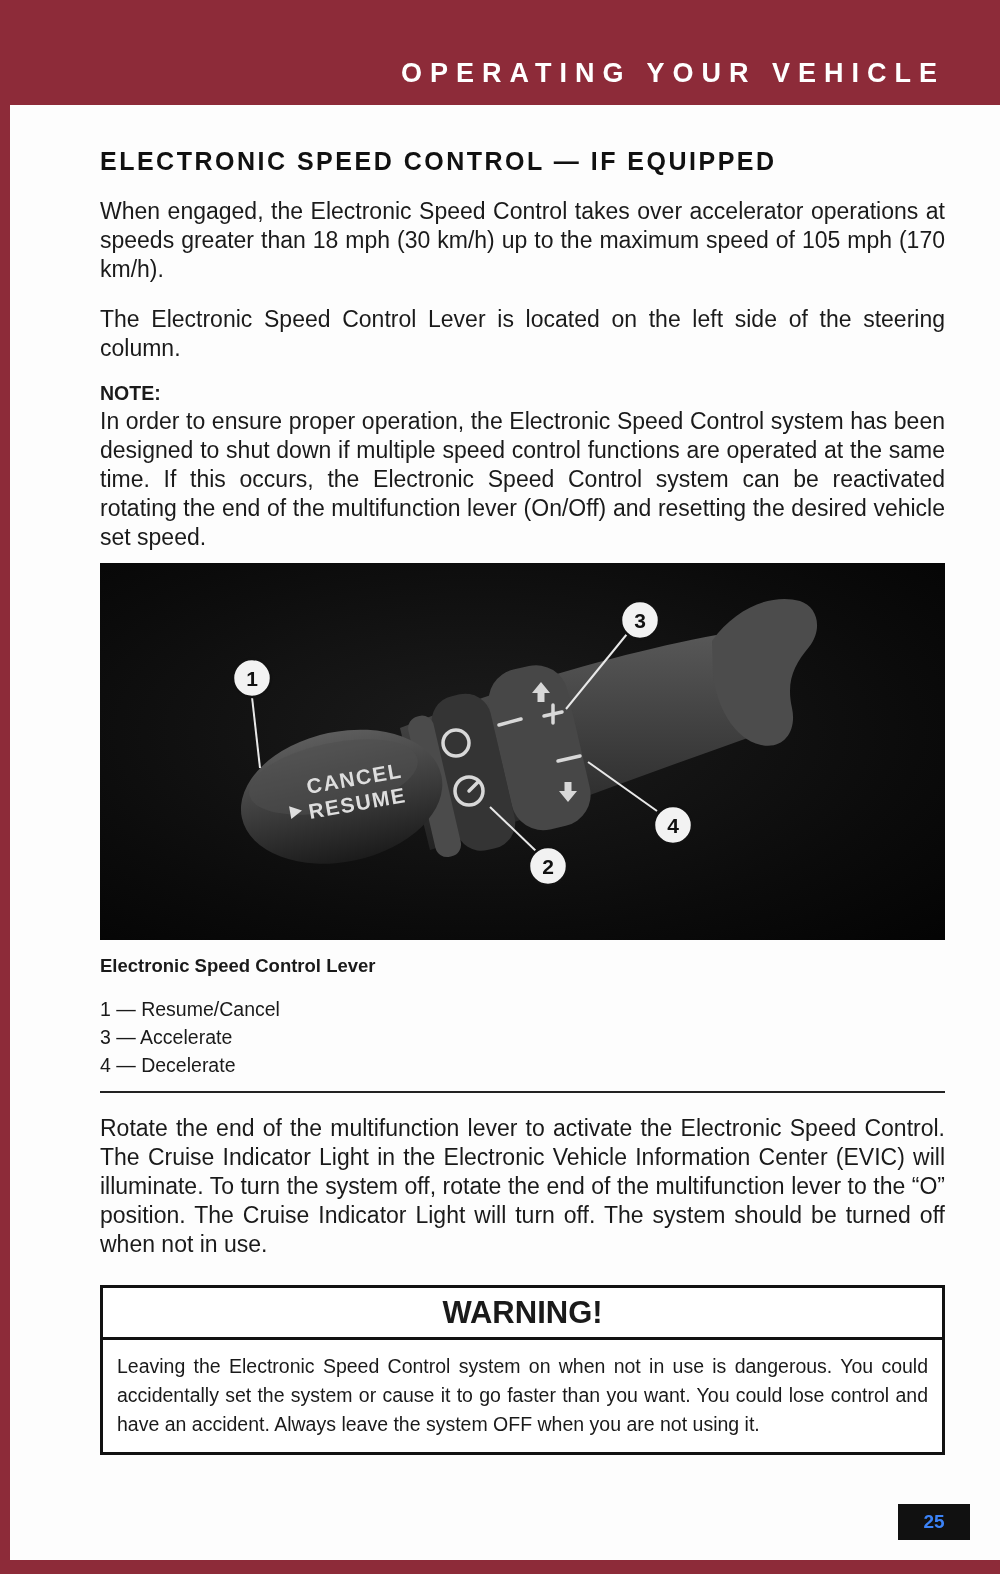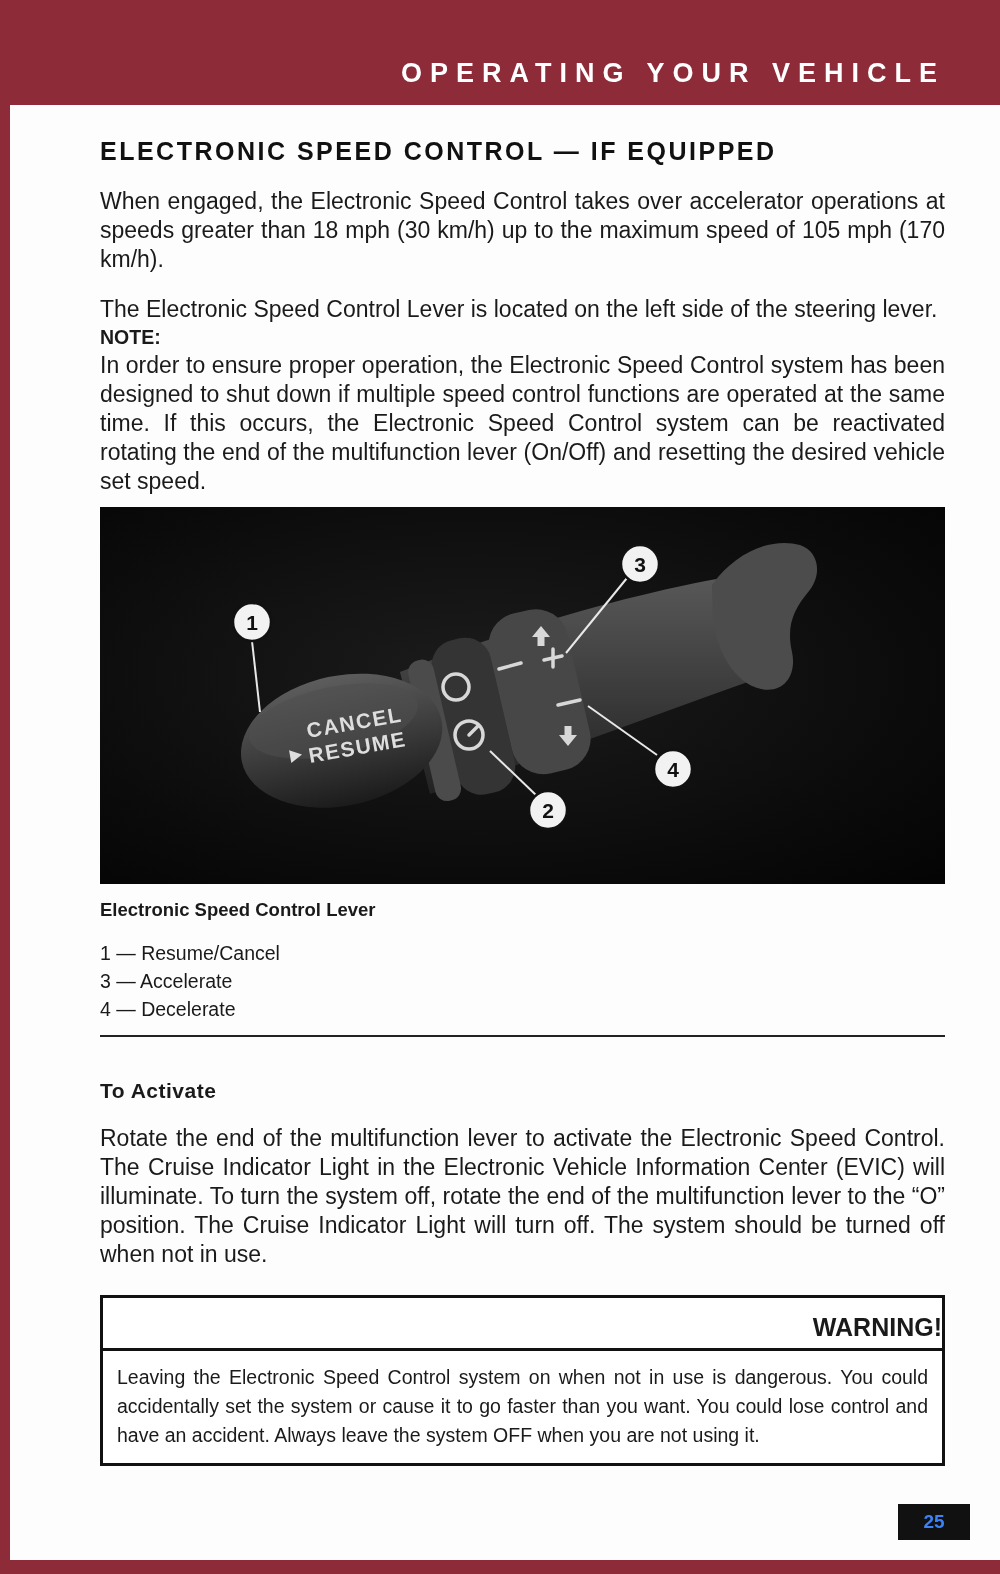--- a/index.html
+++ b/index.html
@@ -35,40 +35,41 @@
     position: absolute; right: 55px; bottom: 16px;
     color: #ffffff;
     font-size: 27px;
     font-weight: bold;
     letter-spacing: 8px;
     white-space: nowrap;
   }
 
   .content {
     position: absolute;
-    left: 100px; top: 105px;
+    left: 100px; top: 115px;
     width: 845px;
     padding-top: 32px;
   }
 
   h2.section-title {
     font-size: 25px;
     font-weight: bold;
     letter-spacing: 2.5px;
     color: #111;
   }
 
   p.body {
     margin-top: 21px;
     font-size: 23px;
     line-height: 29px;
     text-align: justify;
   }
 
   p.note-label {
+    margin-top: 17px;
     font-size: 19.5px;
     line-height: 27px;
     font-weight: bold;
   }
   p.note-text { margin-top: 0; }
 
   figure { margin-top: 11px; }
   .photo {
     width: 845px; height: 377px;
     background: #050505;
@@ -100,24 +101,24 @@
     font-weight: bold;
     letter-spacing: 0.5px;
   }
 
   .warning-box {
     margin-top: 26px;
     border: 3px solid #111;
     background: #fff;
   }
   .warning-title {
-    text-align: right;
-    font-size: 25px;
-    font-weight: bold;
-    padding: 15px 0 6px;
+    text-align: center;
+    font-size: 31px;
+    font-weight: bold;
+    padding: 7px 0 6px;
     border-bottom: 3px solid #111;
   }
   .warning-body {
     padding: 12px 14px 13px;
     font-size: 19.5px;
     line-height: 29px;
     text-align: justify;
   }
 
   .page-number-box {
@@ -141,21 +142,21 @@
   <header class="band">
     <h1>OPERATING YOUR VEHICLE</h1>
   </header>
 
   <main class="content">
 
     <h2 class="section-title">ELECTRONIC SPEED CONTROL — IF EQUIPPED</h2>
 
     <p class="body">When engaged, the Electronic Speed Control takes over accelerator operations at speeds greater than 18 mph (30 km/h) up to the maximum speed of 105 mph (170 km/h).</p>
 
-    <p class="body">The Electronic Speed Control Lever is located on the left side of the steering lever.</p>
+    <p class="body">The Electronic Speed Control Lever is located on the left side of the steering column.</p>
 
     <p class="note-label">NOTE:</p>
     <p class="body note-text">In order to ensure proper operation, the Electronic Speed Control system has been designed to shut down if multiple speed control functions are operated at the same time. If this occurs, the Electronic Speed Control system can be reactivated rotating the end of the multifunction lever (On/Off) and resetting the desired vehicle set speed.</p>
 
     <figure>
       <div class="photo">
         <svg viewBox="0 0 845 377" width="845" height="377" role="img">
           <defs>
             <radialGradient id="bgGrad" cx="45%" cy="45%" r="80%">
               <stop offset="0%" stop-color="#1c1c1c"></stop>
@@ -234,21 +235,20 @@
     </figure>
 
     <ul class="legend">
       <li>1 — Resume/Cancel</li>
       <li>3 — Accelerate</li>
       <li>4 — Decelerate</li>
     </ul>
 
     <hr class="divider">
 
-    <h3 class="sub-heading">To Activate</h3>
 
     <p class="body">Rotate the end of the multifunction lever to activate the Electronic Speed Control. The Cruise Indicator Light in the Electronic Vehicle Information Center (EVIC) will illuminate. To turn the system off, rotate the end of the multifunction lever to the “O” position. The Cruise Indicator Light will turn off. The system should be turned off when not in use.</p>
 
     <div class="warning-box">
       <div class="warning-title">WARNING!</div>
       <div class="warning-body">Leaving the Electronic Speed Control system on when not in use is dangerous. You could accidentally set the system or cause it to go faster than you want. You could lose control and have an accident. Always leave the system OFF when you are not using it.</div>
     </div>
 
   </main>
 

